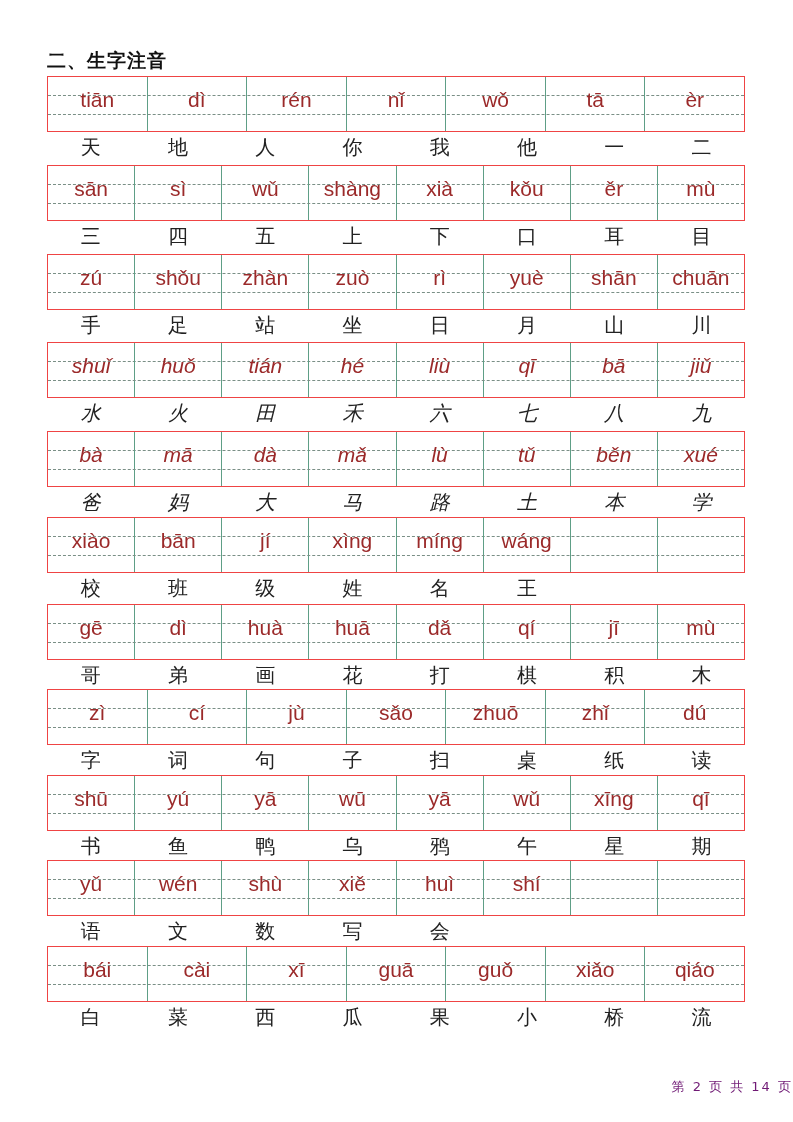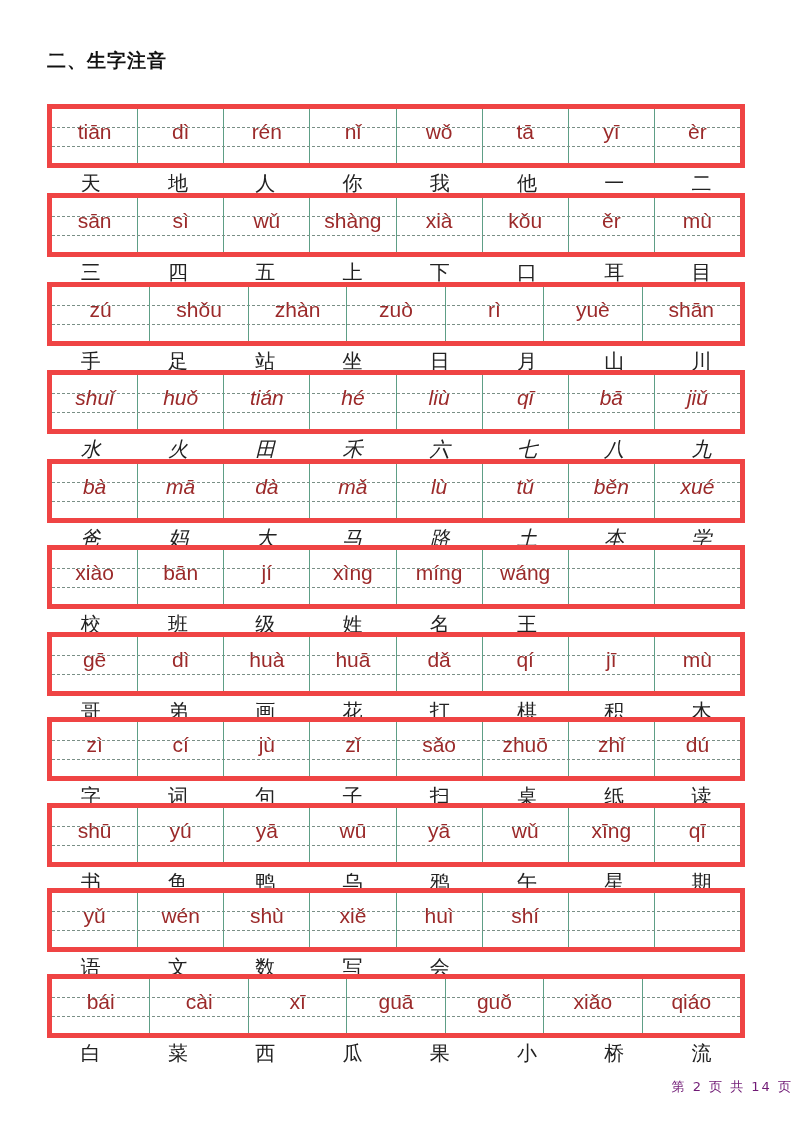--- a/index.html
+++ b/index.html
@@ -1,22 +1,22 @@
 <!DOCTYPE html>
 <html><head>
 <meta charset="utf-8">
 <style>
   html, body { margin: 0; padding: 0; background: #ffffff; }
   body { width: 793px; height: 1122px; position: relative; overflow: hidden;
          font-family: "DejaVu Sans", sans-serif; }
   .title { position: absolute; left: 47px; top: 48px; font-size: 19px; font-weight: bold;
            color: #111; letter-spacing: 1px; font-family: "DejaVu Sans", sans-serif; text-align: center; }
   .block { position: absolute; left: 47px; width: 698px; }
-  .grid { position: relative; height: 64px; border: 5px solid #ef4444; display: flex;
-          box-sizing: border-box; margin-top: 28px; }
+  .grid { position: relative; height: 56px; border: 1px solid #ef4444; display: flex;
+          box-sizing: border-box; }
   .grid::before, .grid::after { content: ""; position: absolute; left: 0; right: 0;
           border-top: 1px dashed #7a8f86; }
   .grid::before { top: 18px; }
   .grid::after { top: 37px; }
   .cell { flex: 1; border-right: 1px solid #5e9e86; position: relative; box-sizing: border-box; }
   .cell:last-child { border-right: none; }
   .py { position: absolute; top: 11px; left: 0; right: 0; text-align: center;
         font-family: "Liberation Sans", sans-serif; font-size: 21px; color: #9b2a2a;
         white-space: nowrap; line-height: 24px; z-index: 2; }
   .chars { display: flex; height: 31px; }
@@ -45,23 +45,20 @@
         <div class="cell">
           <span class="py">nǐ</span>
         </div>
         <div class="cell">
           <span class="py">wǒ</span>
         </div>
         <div class="cell">
           <span class="py">tā</span>
         </div>
         <div class="cell">
-          <span class="py">yī</span>
-        </div>
-        <div class="cell">
           <span class="py">èr</span>
         </div>
       </div>
       <div class="chars">
         <div class="ch">天</div>
         <div class="ch">地</div>
         <div class="ch">人</div>
         <div class="ch">你</div>
         <div class="ch">我</div>
         <div class="ch">他</div>
@@ -123,20 +120,23 @@
         </div>
         <div class="cell">
           <span class="py">rì</span>
         </div>
         <div class="cell">
           <span class="py">yuè</span>
         </div>
         <div class="cell">
           <span class="py">shān</span>
         </div>
+        <div class="cell">
+          <span class="py">chuān</span>
+        </div>
       </div>
       <div class="chars">
         <div class="ch">手</div>
         <div class="ch">足</div>
         <div class="ch">站</div>
         <div class="ch">坐</div>
         <div class="ch">日</div>
         <div class="ch">月</div>
         <div class="ch">山</div>
         <div class="ch">川</div>
@@ -299,23 +299,20 @@
         <div class="cell">
           <span class="py">zì</span>
         </div>
         <div class="cell">
           <span class="py">cí</span>
         </div>
         <div class="cell">
           <span class="py">jù</span>
         </div>
         <div class="cell">
-          <span class="py">zǐ</span>
-        </div>
-        <div class="cell">
           <span class="py">sǎo</span>
         </div>
         <div class="cell">
           <span class="py">zhuō</span>
         </div>
         <div class="cell">
           <span class="py">zhǐ</span>
         </div>
         <div class="cell">
           <span class="py">dú</span>

